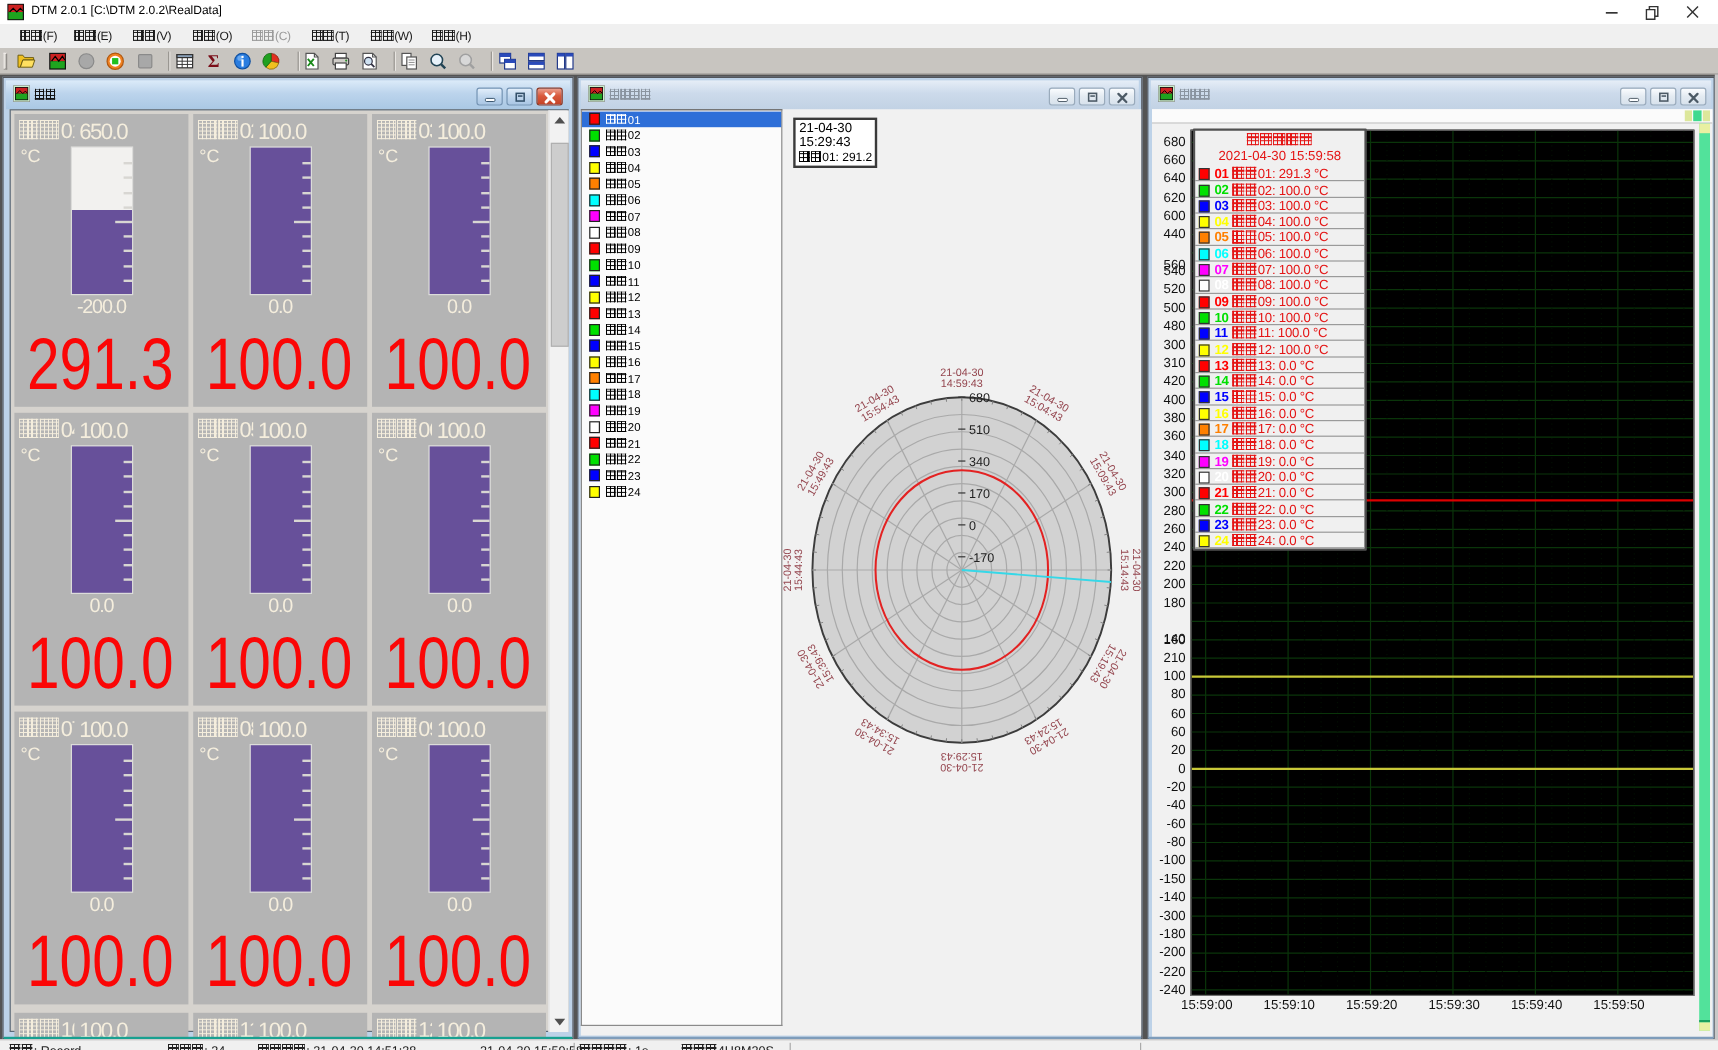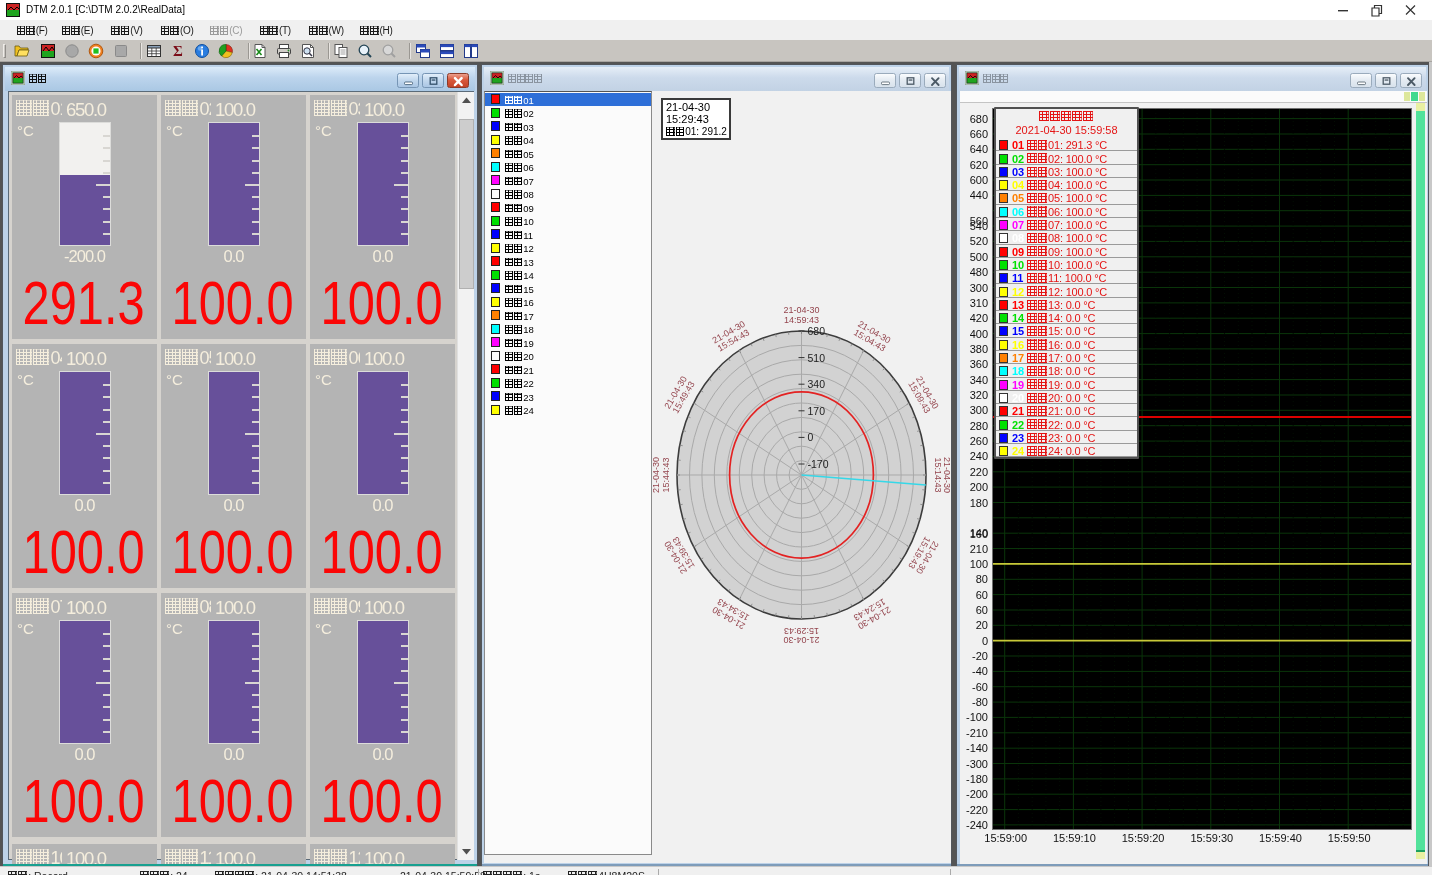--- a/index.html
+++ b/index.html
@@ -837,21 +837,21 @@
       <div class="ylab" style="left:-2px;top:482.3px">80</div>
       <div class="ylab" style="left:-2px;top:497.6px">60</div>
       <div class="ylab" style="left:-2px;top:513.0px">60</div>
       <div class="ylab" style="left:-2px;top:528.3px">20</div>
       <div class="ylab" style="left:-2px;top:543.7px">0</div>
       <div class="ylab" style="left:-2px;top:559.0px">-20</div>
       <div class="ylab" style="left:-2px;top:574.4px">-40</div>
       <div class="ylab" style="left:-2px;top:589.7px">-60</div>
       <div class="ylab" style="left:-2px;top:605.1px">-80</div>
       <div class="ylab" style="left:-2px;top:620.4px">-100</div>
-      <div class="ylab" style="left:-2px;top:635.8px">-210</div>
+      <div class="ylab" style="left:-2px;top:635.8px">-150</div>
       <div class="ylab" style="left:-2px;top:651.2px">-140</div>
       <div class="ylab" style="left:-2px;top:666.5px">-300</div>
       <div class="ylab" style="left:-2px;top:681.9px">-180</div>
       <div class="ylab" style="left:-2px;top:697.2px">-200</div>
       <div class="ylab" style="left:-2px;top:712.6px">-220</div>
       <div class="ylab" style="left:-2px;top:727.9px">-240</div>
       <div class="abs" style="left:15.7px;top:741px;width:60px;text-align:center;font-size:11px;color:#111">15:59:00</div>
       <div class="abs" style="left:84.4px;top:741px;width:60px;text-align:center;font-size:11px;color:#111">15:59:10</div>
       <div class="abs" style="left:153.1px;top:741px;width:60px;text-align:center;font-size:11px;color:#111">15:59:20</div>
       <div class="abs" style="left:221.8px;top:741px;width:60px;text-align:center;font-size:11px;color:#111">15:59:30</div>

